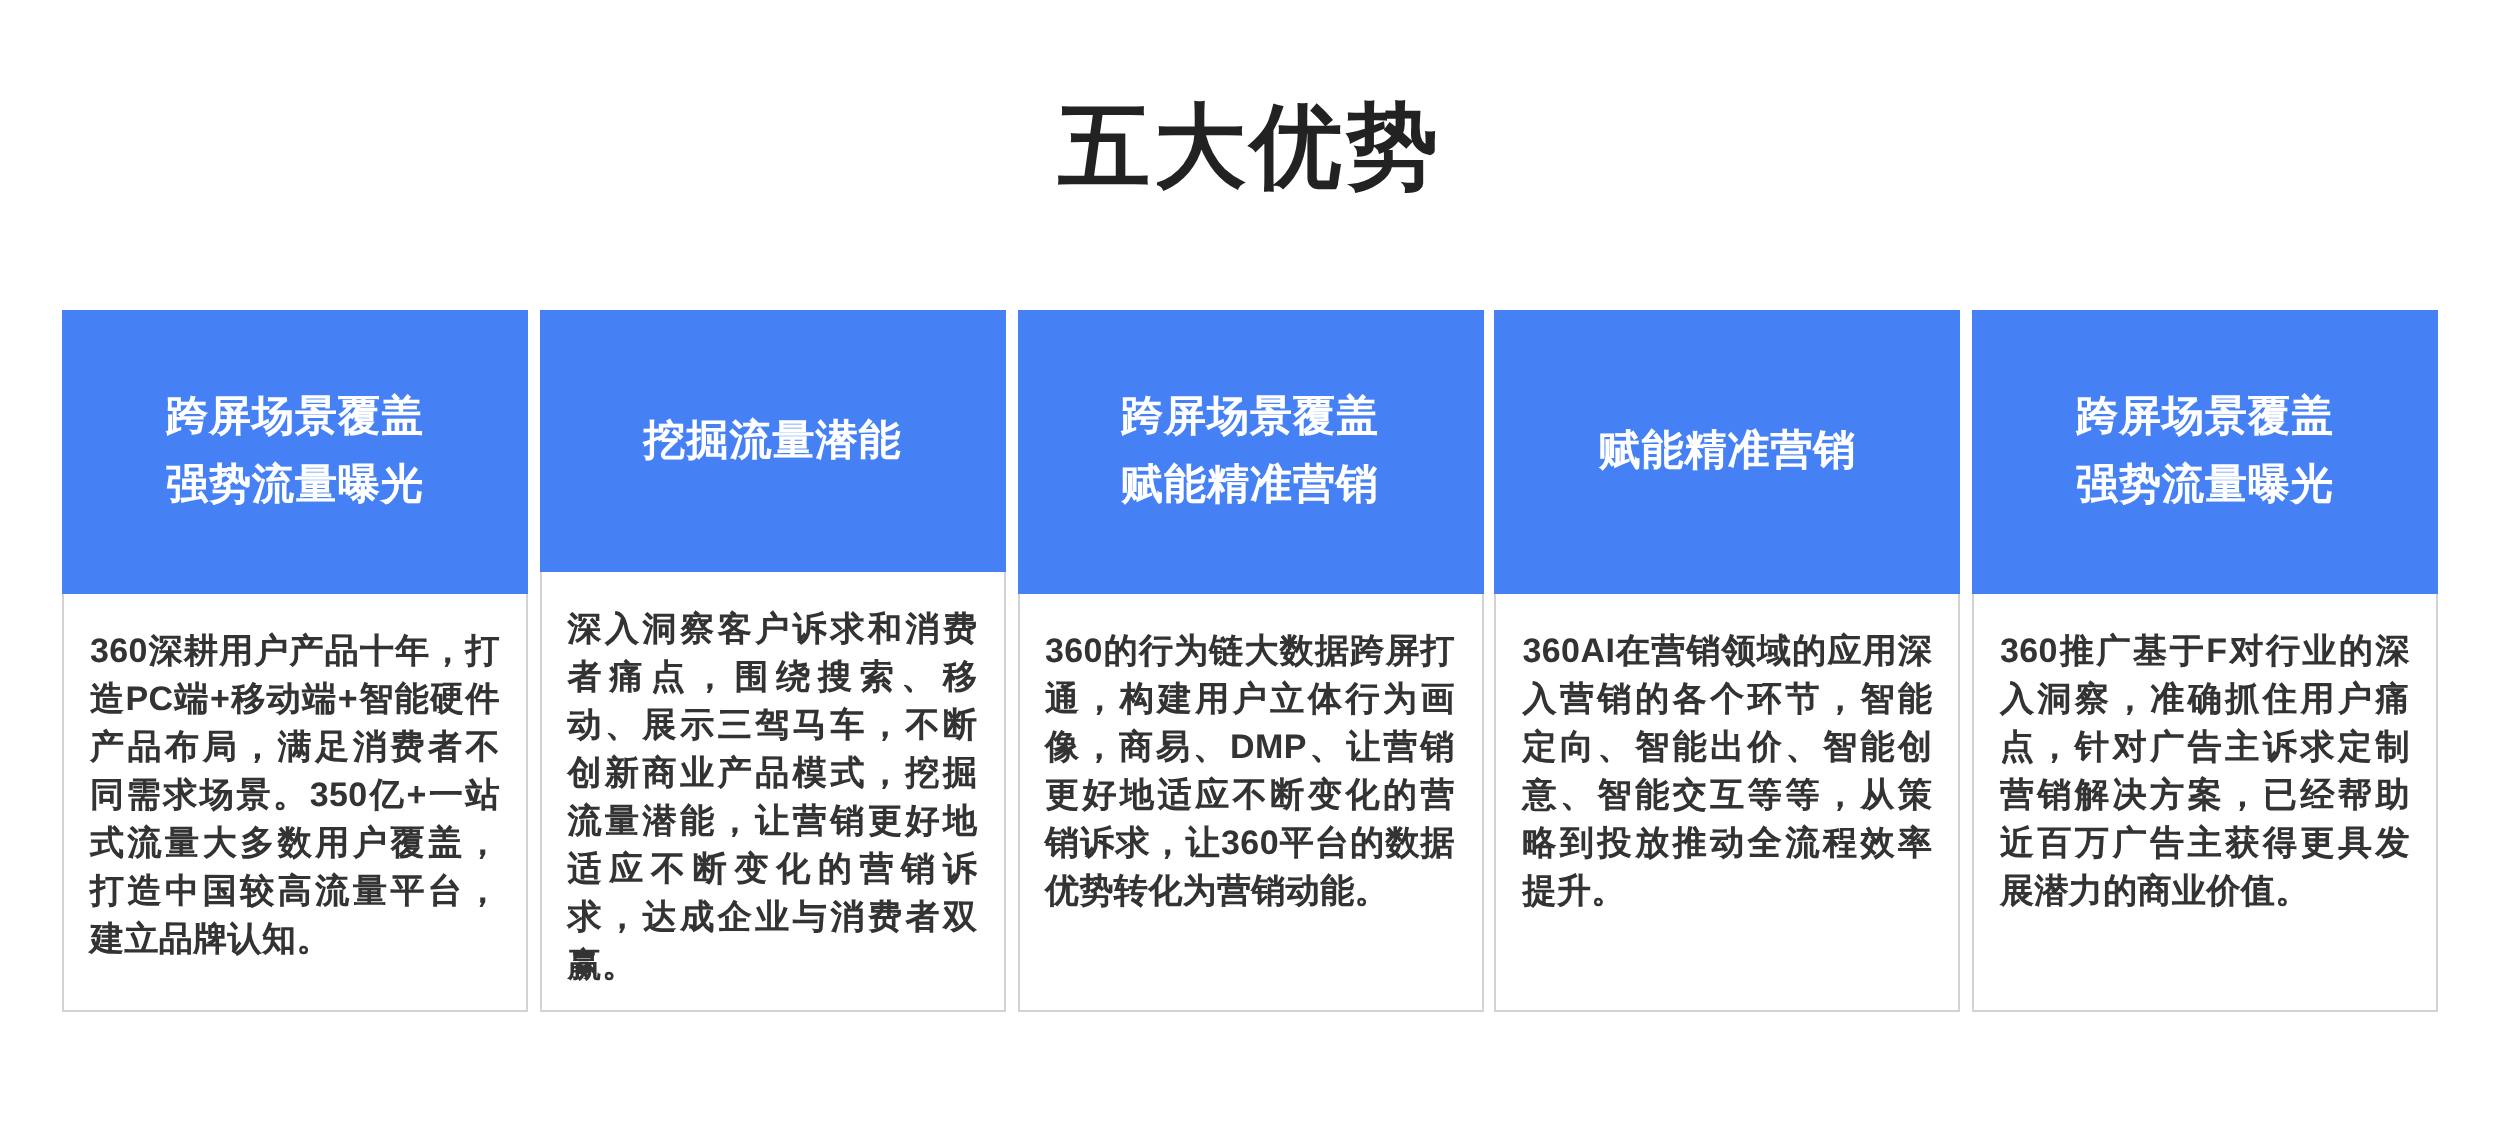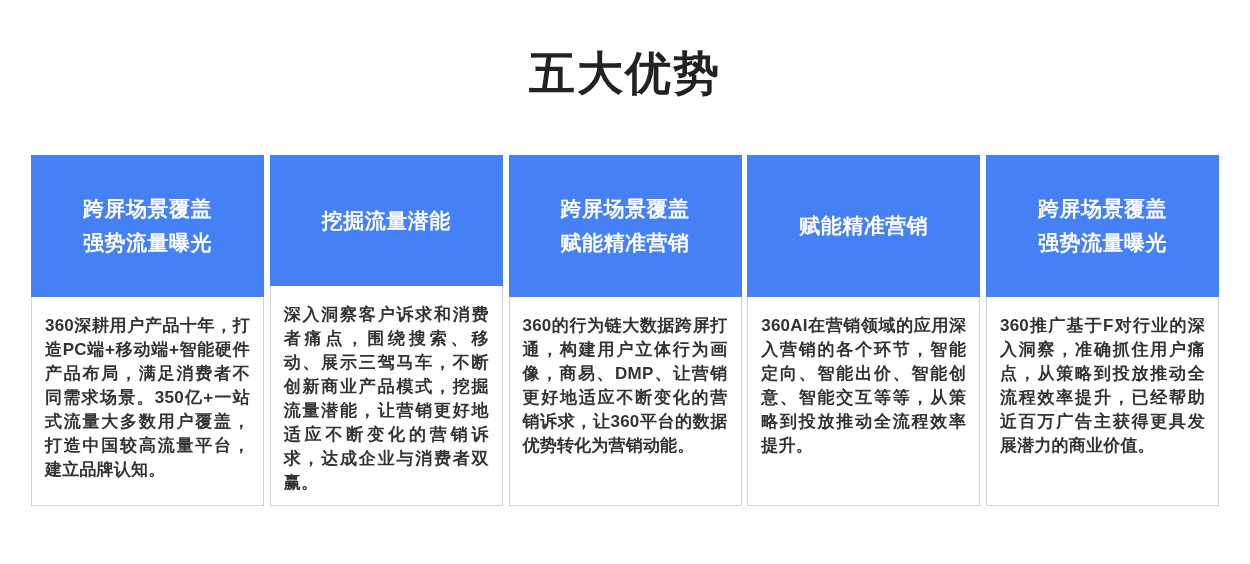--- a/index.html
+++ b/index.html
@@ -139,18 +139,18 @@
         <div class="card-body-text">360AI在营销领域的应用深入营销的各个环节，智能定向、智能出价、智能创意、智能交互等等，从策略到投放推动全流程效率提升。</div>
       </div>
     </div>
 
     <div class="advantage-card">
       <div class="card-header">
         <div class="card-header-line">跨屏场景覆盖</div>
         <div class="card-header-line">强势流量曝光</div>
       </div>
       <div class="card-body">
-        <div class="card-body-text">360推广基于F对行业的深入洞察，准确抓住用户痛点，从策略到投放推动全流程效率提升，已经帮助近百万广告主获得更具发展潜力的商业价值。</div>
+        <div class="card-body-text">360推广基于F对行业的深入洞察，准确抓住用户痛点，针对广告主诉求定制营销解决方案，已经帮助近百万广告主获得更具发展潜力的商业价值。</div>
       </div>
     </div>
 
   </div>
 </div>
 
 </body></html>

